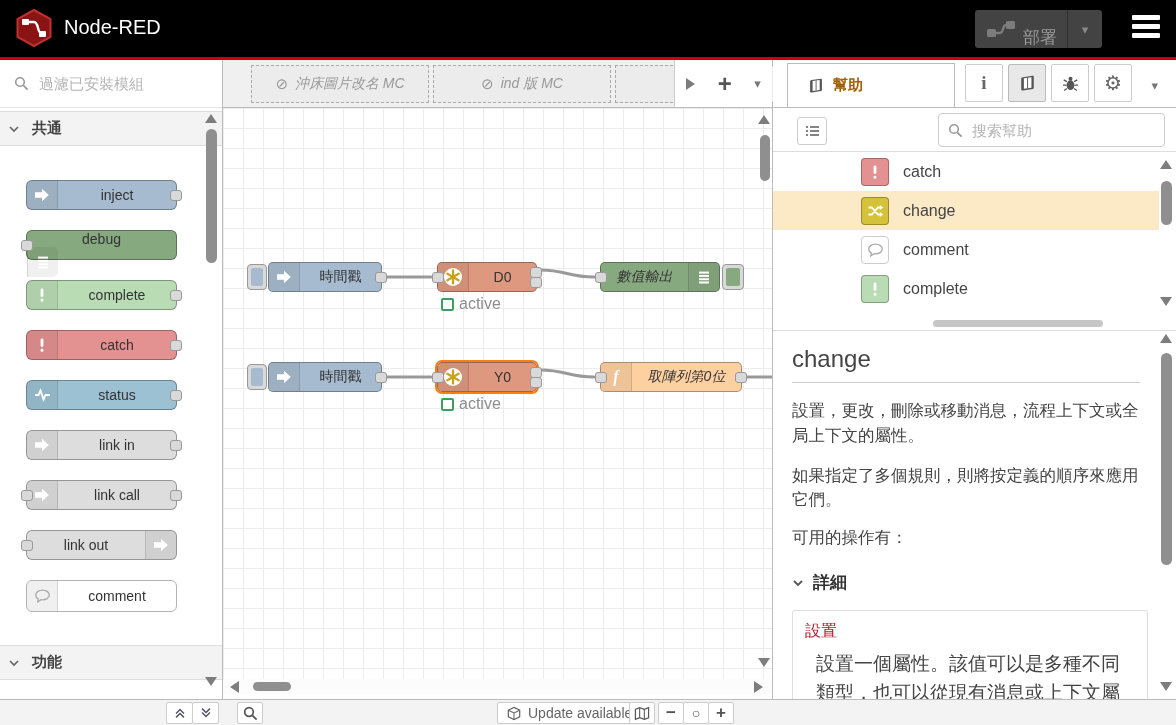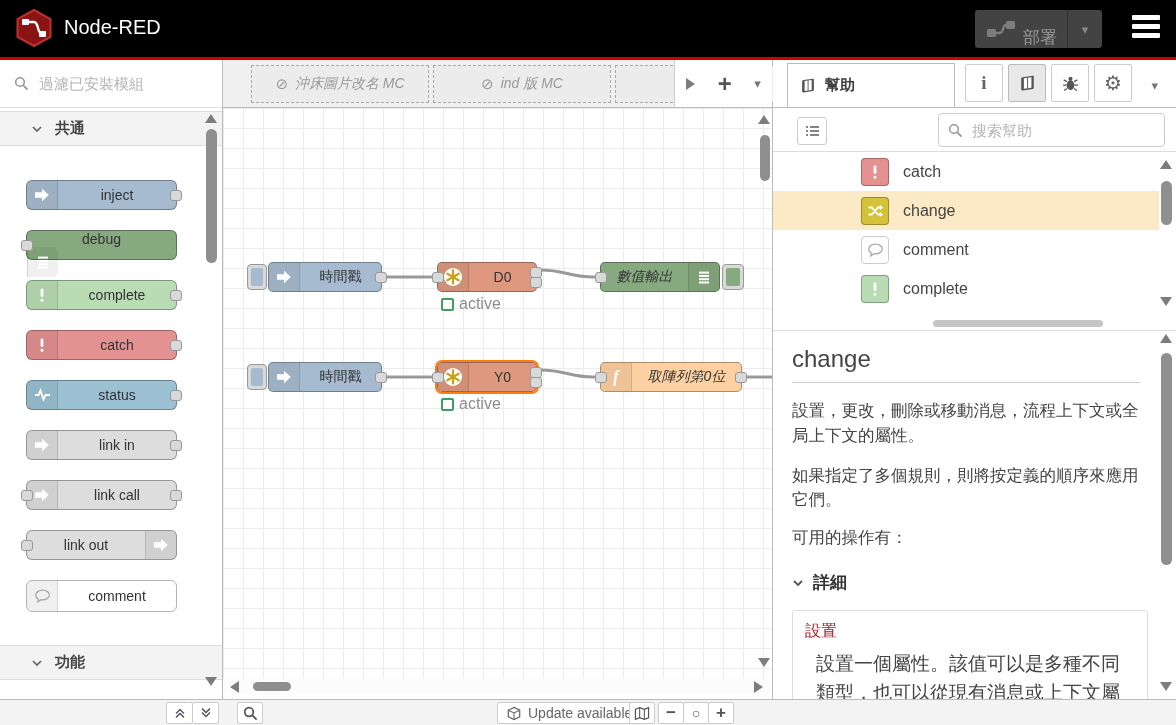--- a/index.html
+++ b/index.html
@@ -22,21 +22,21 @@
   #palette{position:absolute;left:0;top:60px;width:222px;bottom:26px;background:#fff;border-right:1px solid #bbb;overflow:hidden;}
   #canvascol{position:absolute;left:223px;top:60px;width:549px;bottom:26px;background:#fff;border-right:1px solid #bbb;}
   #sidebar{position:absolute;left:773px;top:60px;width:403px;bottom:26px;background:#fff;overflow:hidden;}
   #foot{position:absolute;left:0;bottom:0;width:100%;height:25px;background:#f3f3f3;border-top:1px solid #bbb;}
 
   
   #pal-search{height:47px;border-bottom:1px solid #e3e3e3;display:flex;align-items:center;padding-left:14px;}
   #pal-search input{border:none;outline:none;font-size:15px;margin-left:8px;width:160px;color:#555;font-family:inherit;}
   #pal-search input::placeholder{color:#b5b5b5;}
   .cat-hd{background:#f3f3f3;border-top:1px solid #ddd;border-bottom:1px solid #ddd;height:33px;
-          display:flex;align-items:center;padding-left:31px;font-weight:bold;font-size:15px;color:#444;margin-top:3px;}
+          display:flex;align-items:center;padding-left:8px;font-weight:bold;font-size:15px;color:#444;margin-top:3px;}
   .cat-hd .chev{margin-right:12px;display:inline-flex;}
   .pnode{position:relative;width:149px;height:28px;border:1px solid rgba(0,0,0,.32);border-radius:6px;
          margin:20px 0 0 26px;display:flex;align-items:stretch;font-size:14px;color:#333;cursor:move;}
   .pnode:first-child{margin-top:34px;}
   .band{width:30px;flex:0 0 30px;background:rgba(0,0,0,.06);display:flex;align-items:center;justify-content:center;}
   .band.left{border-right:1px solid rgba(0,0,0,.12);border-radius:5px 0 0 5px;}
   .band.right{border-left:1px solid rgba(0,0,0,.12);border-radius:0 5px 5px 0;order:2;}
   .nlabel{flex:1;display:flex;align-items:center;justify-content:center;white-space:nowrap;}
   .port{position:absolute;width:10px;height:9px;background:#d9d9d9;border:1px solid #999;border-radius:3px;top:50%;margin-top:-5px;}
   .pleft{left:-6px;} .pright{right:-6px;}
@@ -71,21 +71,21 @@
   .nbtn{position:absolute;width:18px;height:24px;top:1px;background:#d9d9d9;border:1px solid #999;border-radius:4px;cursor:pointer;}
   .nbtn.bl{left:-22px;} .nbtn.br{right:-25px;width:20px;}
   .nbtn i{position:absolute;left:3px;right:3px;top:3px;bottom:3px;border-radius:2px;display:block;}
   .nstatus{position:absolute;display:flex;align-items:center;font-size:16px;color:#8d8d8d;}
   .nstatus .ring{width:9px;height:9px;border:2px solid #3ba05f;border-radius:2px;background:#fff;margin-right:5px;}
   #hscroll{position:absolute;left:0;top:619px;width:549px;height:15px;background:#fcfcfc;}
 
   
   #sb-hd{position:absolute;left:0;top:0;width:100%;height:47px;border-bottom:1px solid #bbb;background:#fff;}
   #sb-tab{position:absolute;left:14px;top:3px;width:168px;height:44px;background:#fff;border:1px solid #bbb;border-bottom:none;
-          display:flex;align-items:center;gap:9px;padding-left:12px;font-weight:bold;font-size:15px;color:#404040;z-index:2;box-sizing:border-box;}
+          display:flex;align-items:center;gap:9px;padding-left:20px;font-weight:bold;font-size:15px;color:#a16207;z-index:2;box-sizing:border-box;}
   .sb-btn{position:absolute;top:4px;width:38px;height:38px;background:#fff;border:1px solid #ccc;border-radius:2px;
           display:flex;align-items:center;justify-content:center;color:#666;cursor:pointer;box-sizing:border-box;}
   .sb-btn.active{background:#e8e8e8;border-color:#bbb;}
   #sb-caret{position:absolute;top:18px;right:18px;color:#777;font-size:13px;cursor:pointer;}
   #sb-toolbar{position:absolute;left:0;top:48px;width:100%;height:44px;background:#fff;border-bottom:1px solid #ddd;box-sizing:border-box;}
   #sb-listbtn{position:absolute;left:24px;top:9px;width:28px;height:26px;border:1px solid #ccc;border-radius:3px;background:#fff;
               display:flex;align-items:center;justify-content:center;cursor:pointer;}
   #sb-search{position:absolute;left:165px;right:11px;top:5px;height:32px;border:1px solid #ccc;border-radius:4px;
              display:flex;align-items:center;padding-left:9px;}
   #sb-search input{border:none;outline:none;font-size:15px;margin-left:7px;flex:1;color:#555;font-family:inherit;min-width:0;}

